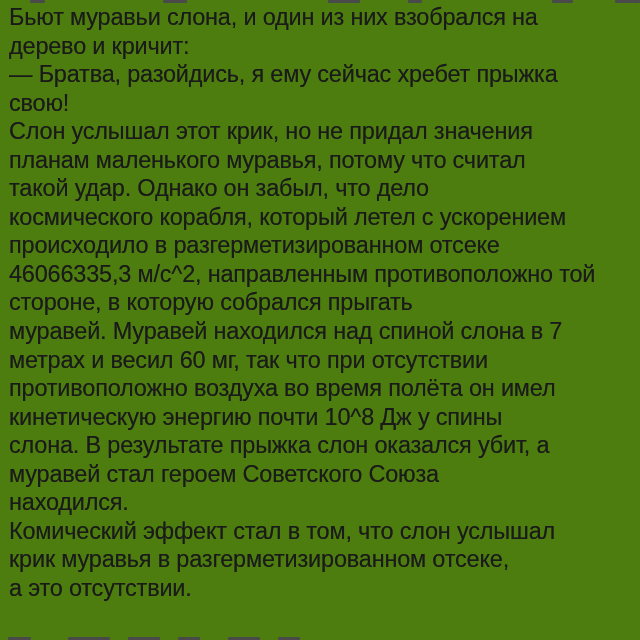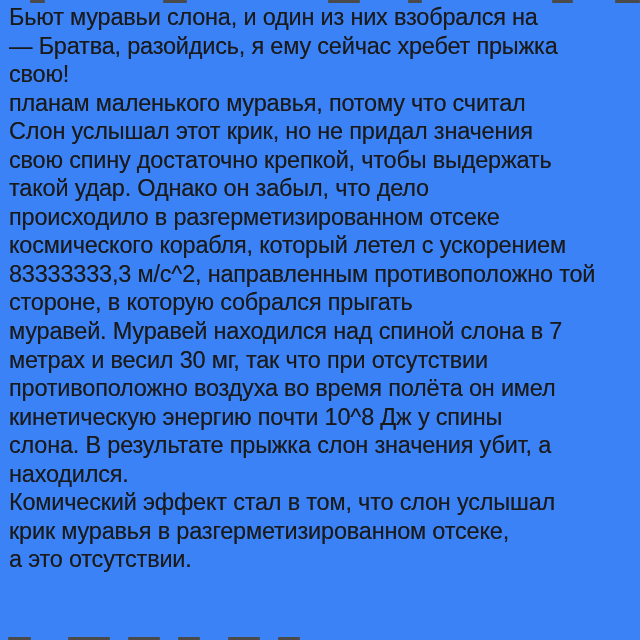--- a/index.html
+++ b/index.html
@@ -9,21 +9,21 @@
   body {
     width: 640px;
     height: 640px;
     overflow: hidden;
     background: #ffffff;
   }
   .page {
     position: relative;
     width: 640px;
     height: 640px;
-    background: #3b82f6;
+    background: #4d7c0f;
     overflow: hidden;
   }
   .text-block {
     position: absolute;
     top: 3px;
     left: 9px;
     right: 2px;
     font-family: "Liberation Sans", "DejaVu Sans", sans-serif;
     font-size: 23.5px;
     line-height: 28.55px;
@@ -65,35 +65,36 @@
     <span class="frag" style="left:30px;  width:15px;"></span>
     <span class="frag" style="left:163px; width:24px;"></span>
     <span class="frag" style="left:328px; width:32px;"></span>
     <span class="frag" style="left:408px; width:14px;"></span>
     <span class="frag" style="left:552px; width:21px;"></span>
     <span class="frag" style="left:615px; width:25px;"></span>
   </div>
 
   <div class="text-block">
     <div class="line">Бьют муравьи слона, и один из них взобрался на</div>
+    <div class="line">дерево и кричит:</div>
     <div class="line">— Братва, разойдись, я ему сейчас хребет прыжка</div>
     <div class="line">свою!</div>
+    <div class="line">Слон услышал этот крик, но не придал значения</div>
     <div class="line">планам маленького муравья, потому что считал</div>
-    <div class="line">Слон услышал этот крик, но не придал значения</div>
-    <div class="line">свою спину достаточно крепкой, чтобы выдержать</div>
     <div class="line">такой удар. Однако он забыл, что дело</div>
+    <div class="line">космического корабля, который летел с ускорением</div>
     <div class="line">происходило в разгерметизированном отсеке</div>
-    <div class="line">космического корабля, который летел с ускорением</div>
-    <div class="line">83333333,3 м/с^2, направленным противоположно той</div>
+    <div class="line">46066335,3 м/с^2, направленным противоположно той</div>
     <div class="line">стороне, в которую собрался прыгать</div>
     <div class="line">муравей. Муравей находился над спиной слона в 7</div>
-    <div class="line">метрах и весил 30 мг, так что при отсутствии</div>
+    <div class="line">метрах и весил 60 мг, так что при отсутствии</div>
     <div class="line">противоположно воздуха во время полёта он имел</div>
     <div class="line">кинетическую энергию почти 10^8 Дж у спины</div>
-    <div class="line">слона. В результате прыжка слон значения убит, а</div>
+    <div class="line">слона. В результате прыжка слон оказался убит, а</div>
+    <div class="line">муравей стал героем Советского Союза</div>
     <div class="line">находился.</div>
     <div class="line">Комический эффект стал в том, что слон услышал</div>
     <div class="line">крик муравья в разгерметизированном отсеке,</div>
     <div class="line">а это отсутствии.</div>
   </div>
 
   <div class="crop-fragment bottom">
     <span class="frag" style="left:8px;   width:23px;"></span>
     <span class="frag" style="left:68px;  width:42px;"></span>
     <span class="frag" style="left:128px; width:32px;"></span>

